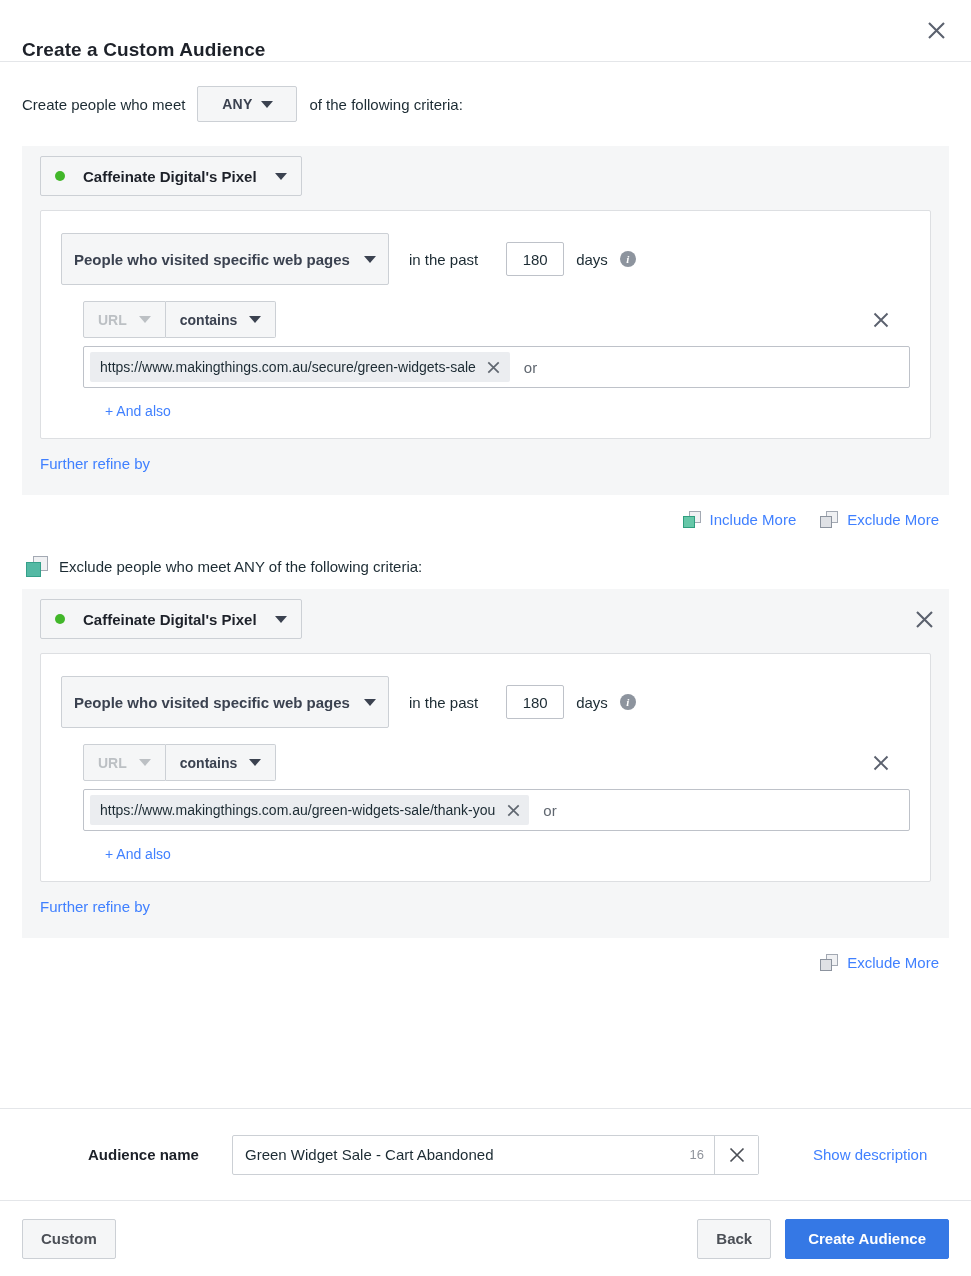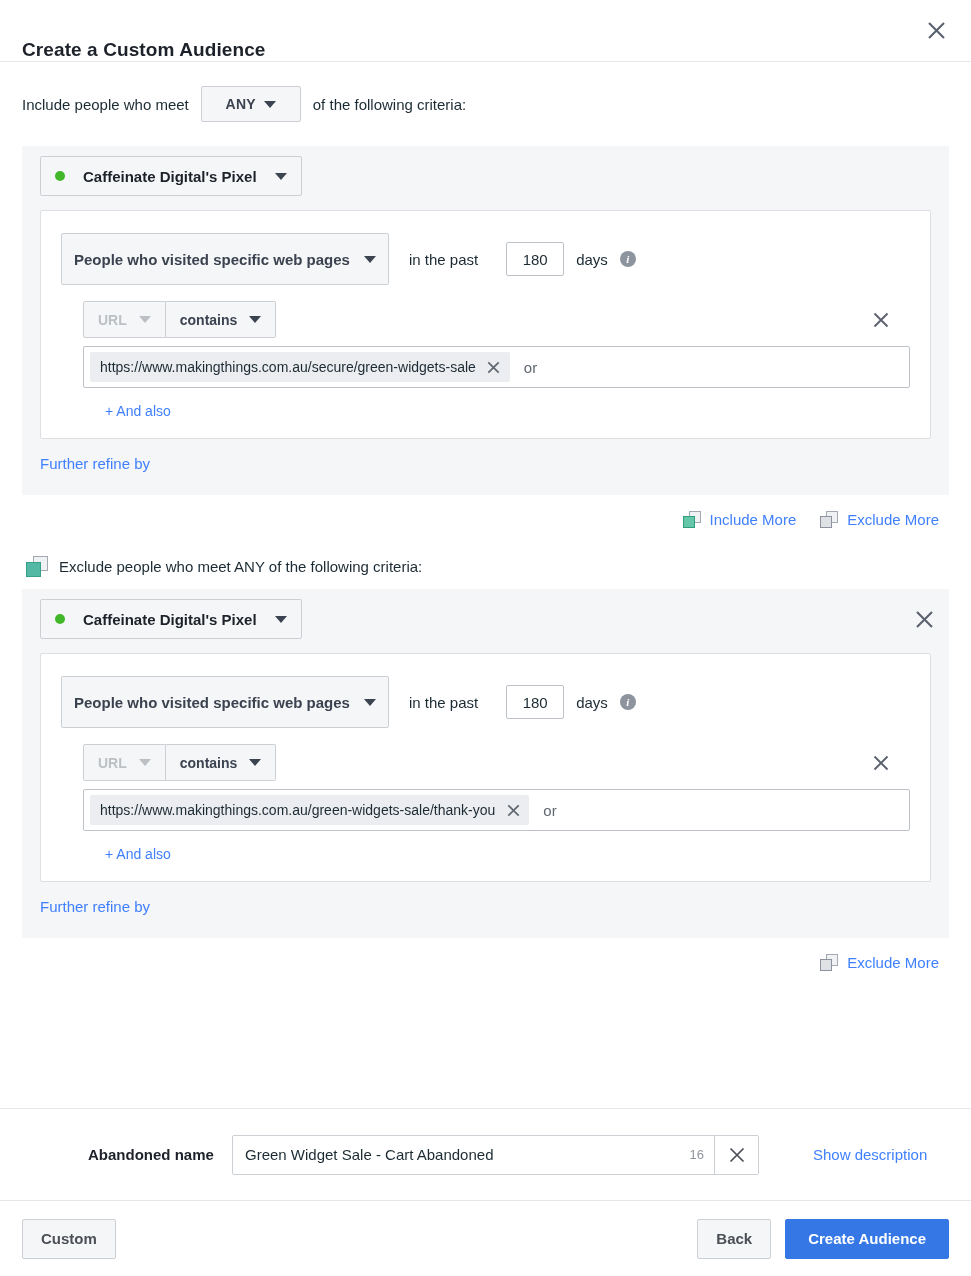--- a/index.html
+++ b/index.html
@@ -245,21 +245,21 @@
     <div class="close-btn">
       <svg class="xglyph" width="19" height="19" viewBox="0 0 19 19" aria-hidden="true">
         <path d="M2 2 L17 17 M17 2 L2 17" stroke="#5b616e" stroke-width="2.1" fill="none"></path>
       </svg>
     </div>
   </div>
 
   <div class="dlg-body">
 
     <div class="include-line">
-      <span>Include people who meet</span>
+      <span>Create people who meet</span>
       <span class="fbsel any-sel">
         <span>ANY</span>
         <span class="caret"></span>
       </span>
       <span>of the following criteria:</span>
     </div>
 
     <div class="rule-group">
       <div class="rule-panel">
 
@@ -422,21 +422,21 @@
           <span class="back"></span>
             <span class="front"></span>
         </span>
         <span>Exclude More</span>
       </span>
     </div>
 
   </div>
 
   <div class="name-section">
-    <span class="name-label">Abandoned name</span>
+    <span class="name-label">Audience name</span>
     <span class="name-box">
       <input class="name-input" type="text" value="Green Widget Sale - Cart Abandoned" style="">
       <span class="char-count">16</span>
       <span class="name-clear">
         <svg width="16" height="16" viewBox="0 0 16 16" aria-hidden="true">
           <path d="M1.5 1.5 L14.5 14.5 M14.5 1.5 L1.5 14.5" stroke="#4b4f56" stroke-width="1.7" fill="none"></path>
         </svg>
       </span>
     </span>
     <span class="show-desc">Show description</span>

